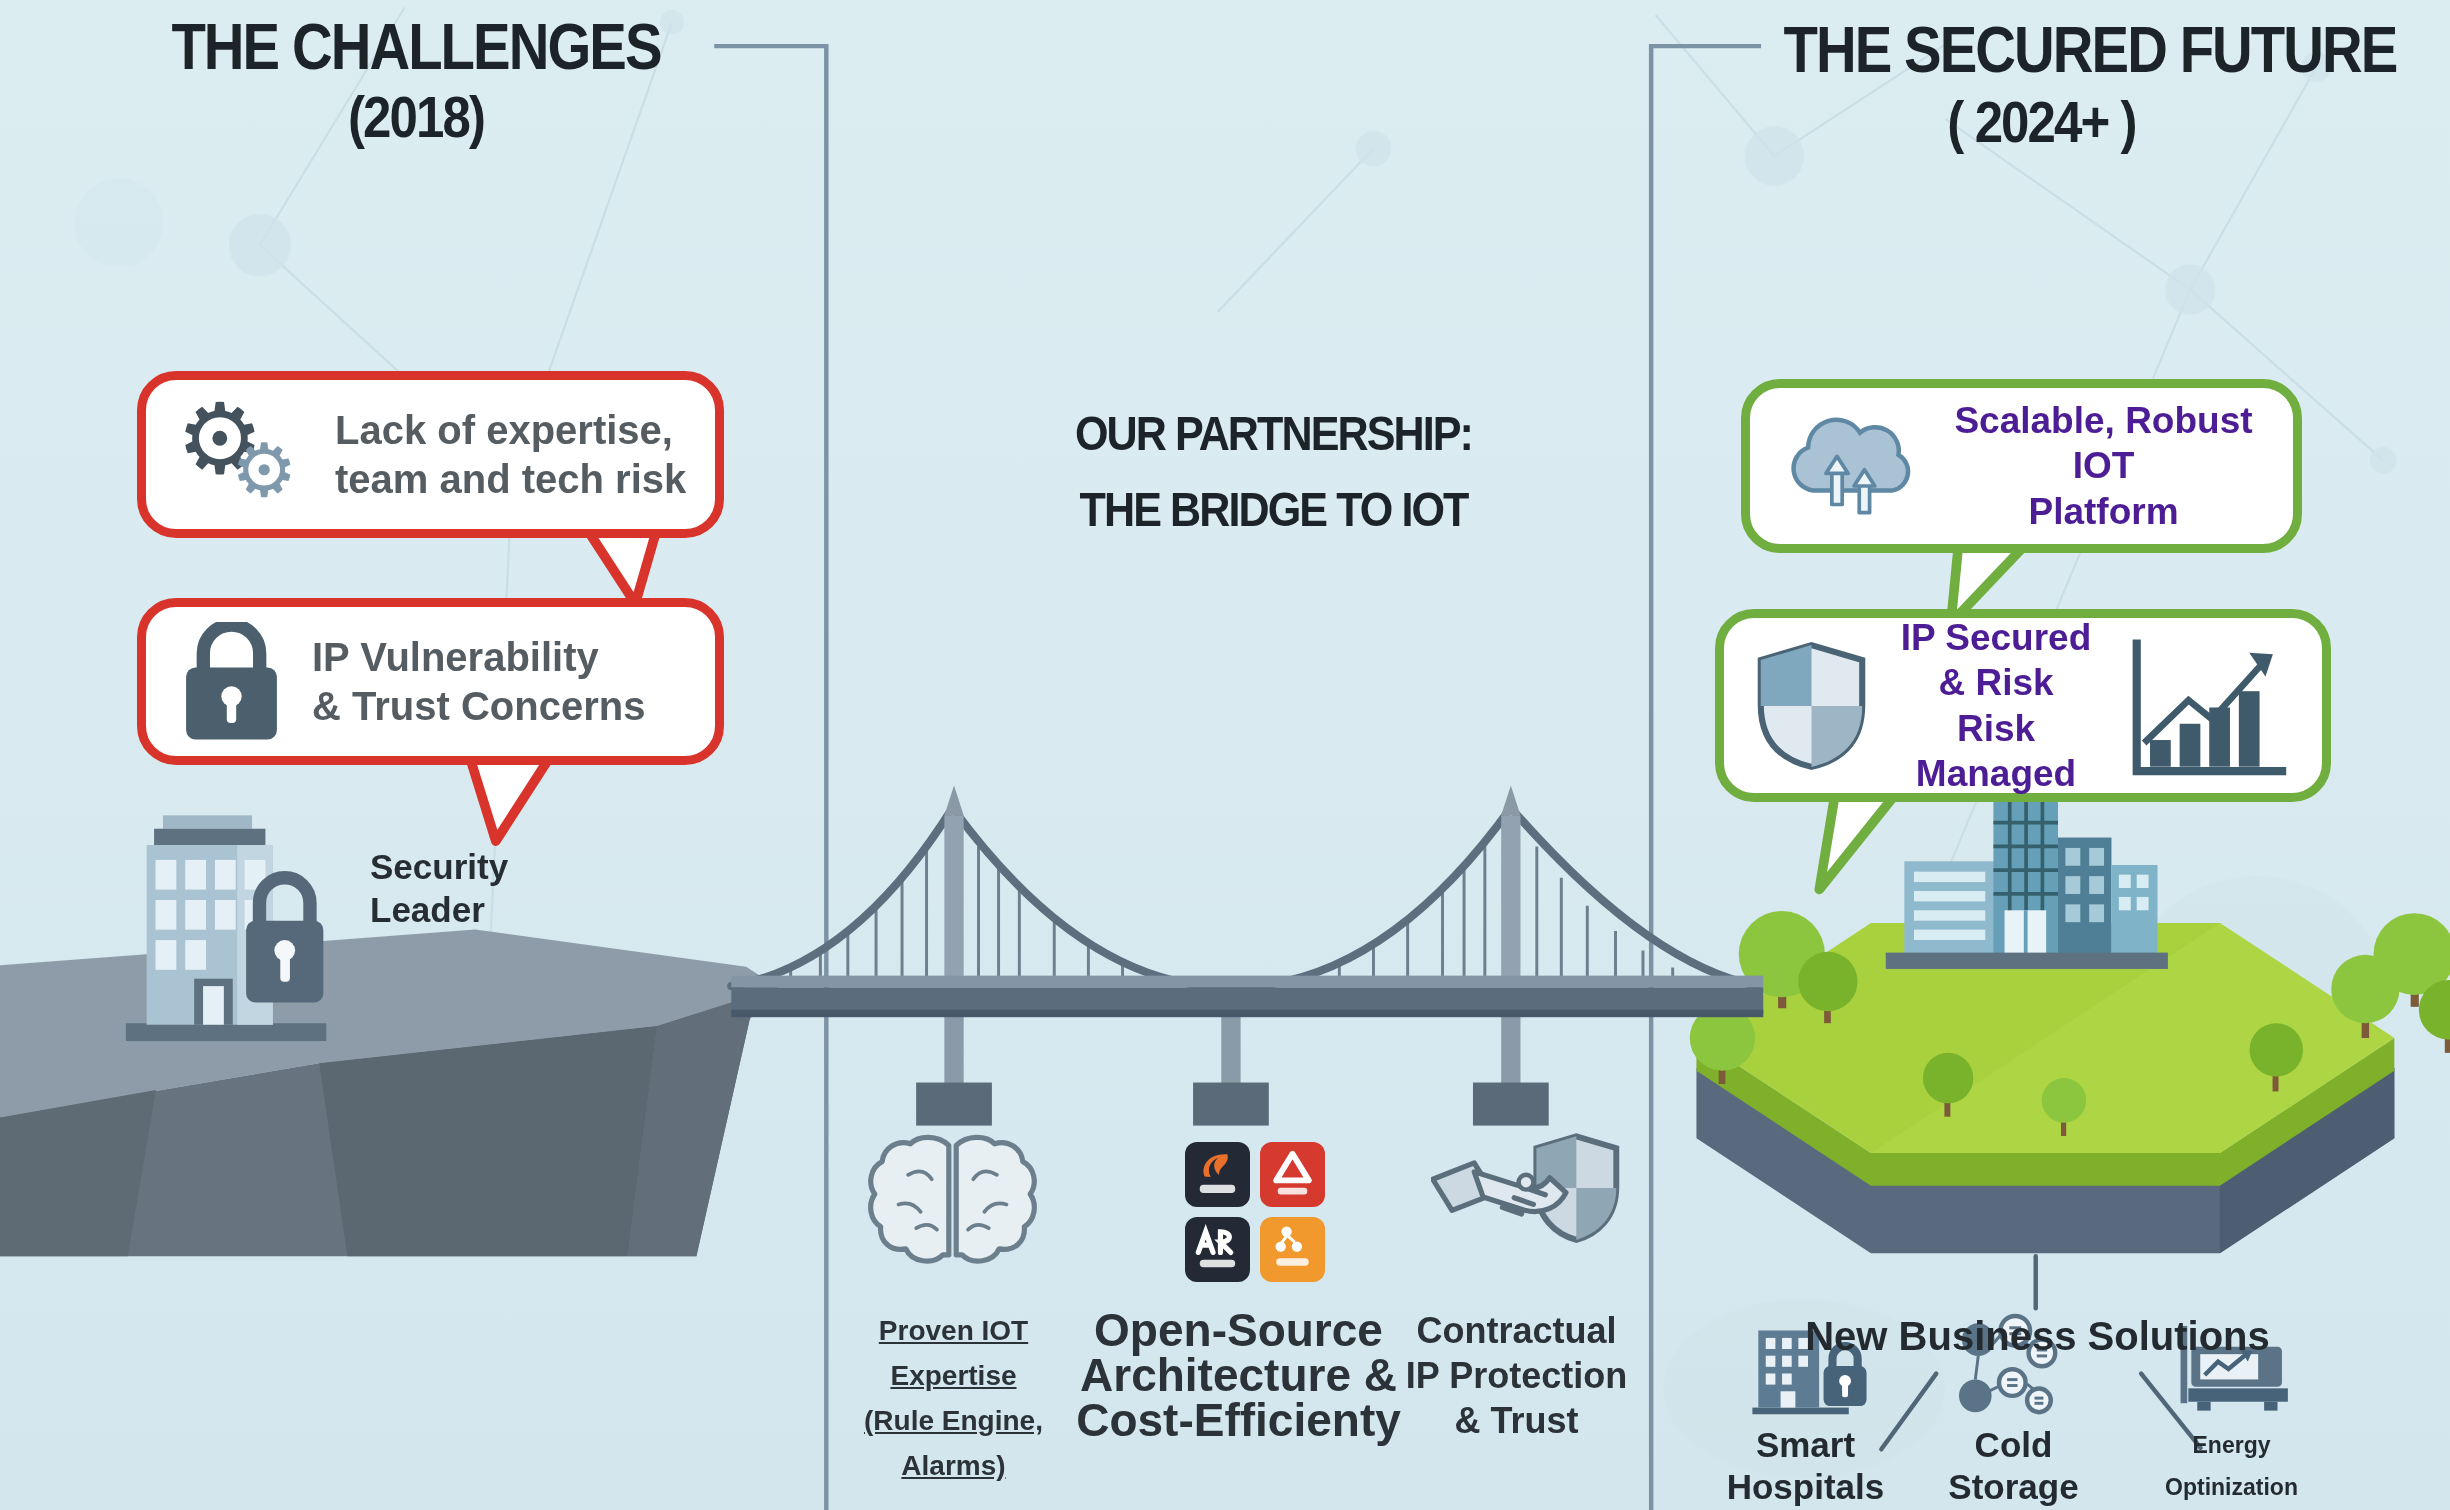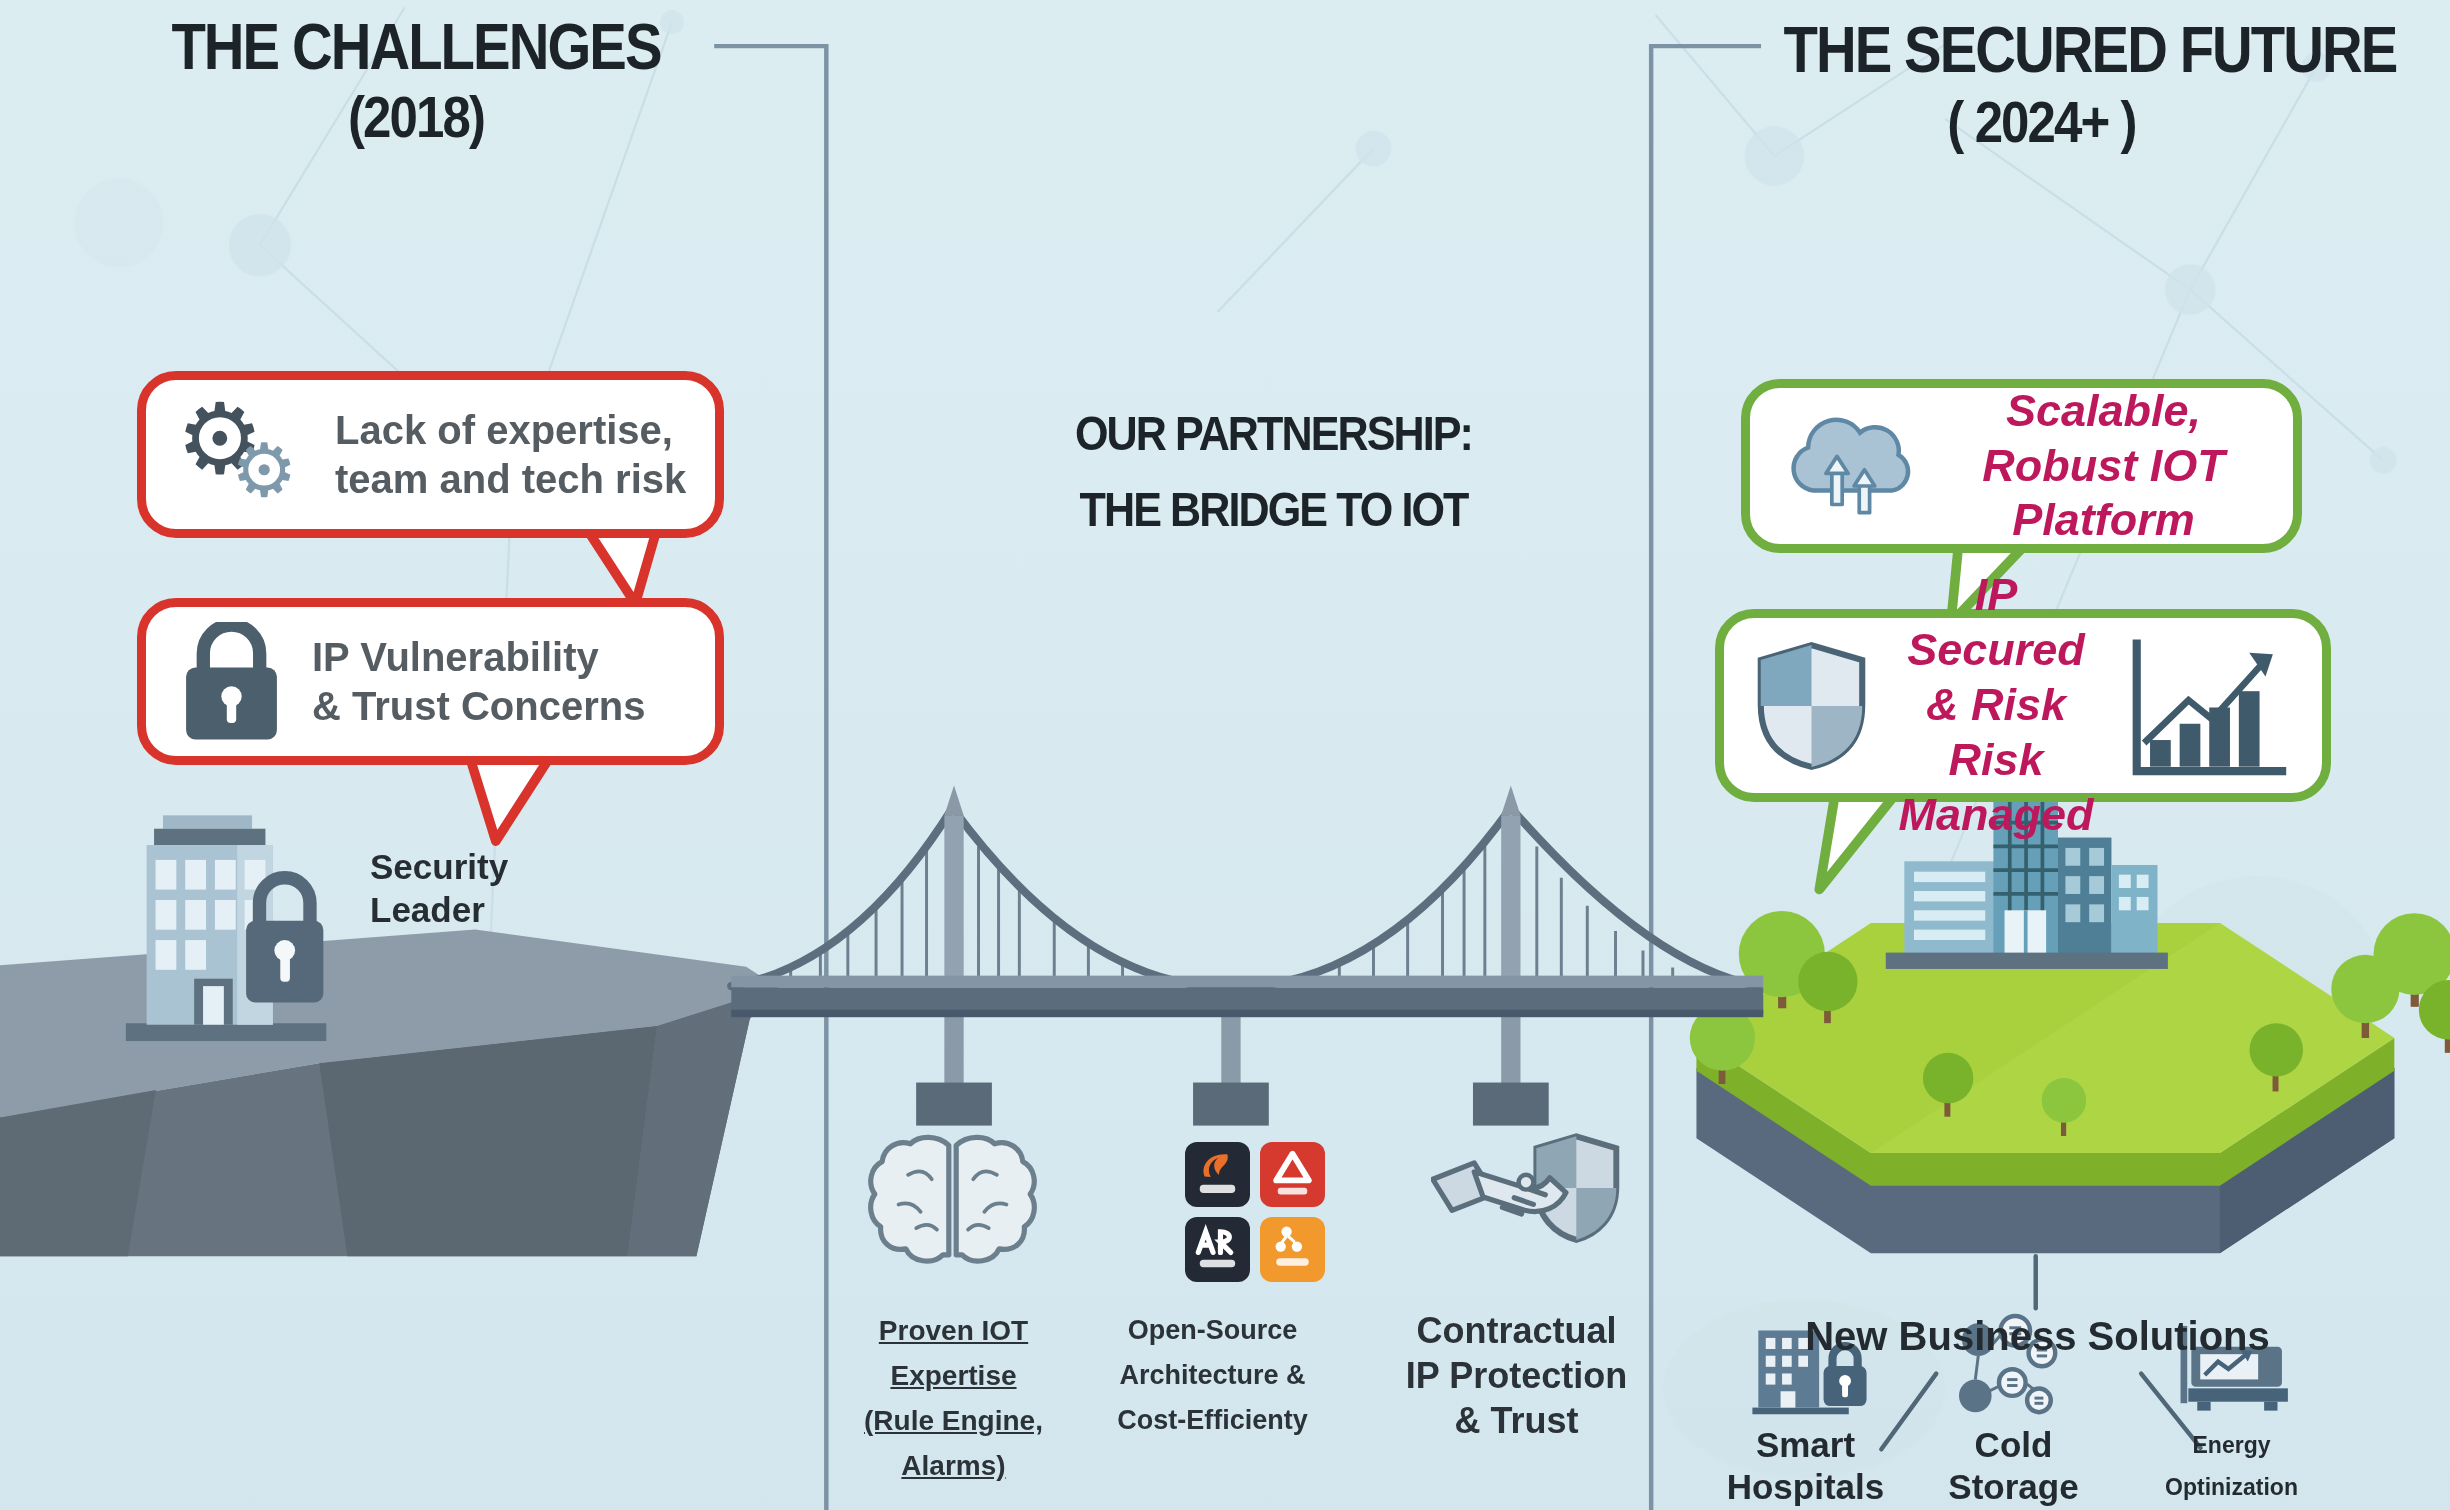--- a/index.html
+++ b/index.html
@@ -15,21 +15,21 @@
   .scene{position:absolute; inset:0; z-index:0;}
   .tail{position:absolute; z-index:1;}
   .bubble{
     position:absolute; z-index:2; background:#ffffff; box-sizing:border-box;
     display:flex; align-items:center; gap:25px; padding:0 28px 0 30px;
   }
   .bubble.red{border:9.7px solid #d8342c; border-radius:39px;}
   .bubble.green{border:9.7px solid #6fae3f; border-radius:39px;}
   .btext{font-weight:700; white-space:pre-line; line-height:1.22;}
   .btext.gray{color:#565d62; font-size:40px;}
-  .btext.dark{color:#be185d; font-size:45px;font-style:italic;}
+  .btext.dark{color:#4c1d95; font-size:37px;}
   .icon{position:relative; flex:0 0 auto;}
   .iconsvg{position:absolute; z-index:3;}
   .gearbig{position:absolute; left:0px; top:-6px; font-size:98px; color:#44525d; font-family:"DejaVu Sans",sans-serif;}
   .gearsmall{position:absolute; left:55px; top:39px; font-size:74px; color:#7e99ac; font-family:"DejaVu Sans",sans-serif;}
   .logo-grid{position:absolute; z-index:3; display:grid; grid-template-columns:65px 65px; grid-template-rows:65px 65px; gap:9.7px;}
   .tile{border-radius:12px; position:relative; overflow:hidden;}
   .tile svg{position:absolute; inset:0;}
 </style>
 </head>
 <body>
@@ -360,21 +360,21 @@
     <g stroke="#5a6e7c" stroke-width="7" fill="none" stroke-linecap="round">
       <path d="M96,114 l26,9 M112,101 l26,9 M128,88 l26,9"></path>
     </g>
     <circle cx="128" cy="80" r="10" fill="#dfe8ee" stroke="#5a6e7c" stroke-width="6"></circle>
   </svg>
 
   <div class="txt ml center" style="left:790px;top:1308px;width:327px;font-size:28px;line-height:45px;color:#2c3338;text-decoration:underline;">Proven IOT
 Expertise
 (Rule Engine,
 Alarms)</div>
-  <div class="txt ml center" style="left:1049px;top:1308px;width:327px;font-size:27px;line-height:45px;color:#2c3338;">Open-Source
+  <div class="txt ml center" style="left:1075px;top:1308px;width:327px;font-size:46px;line-height:45px;color:#2c3338;">Open-Source
 Architecture &amp;
 Cost-Efficienty</div>
   <div class="txt center" style="left:1800px;top:1314px;width:475px;font-size:40px;color:#242b30;">New Business Solutions</div>
 
   <div class="txt ml center" style="left:1353px;top:1308px;width:327px;font-size:36px;line-height:45px;color:#2c3338;">Contractual
 IP Protection
 &amp; Trust</div>
 
   <svg class="iconsvg" style="left:1745px;top:1320px;" width="126" height="104" viewBox="0 0 170 140">
     <rect x="10" y="118" width="130" height="9" fill="#47637a"></rect>

